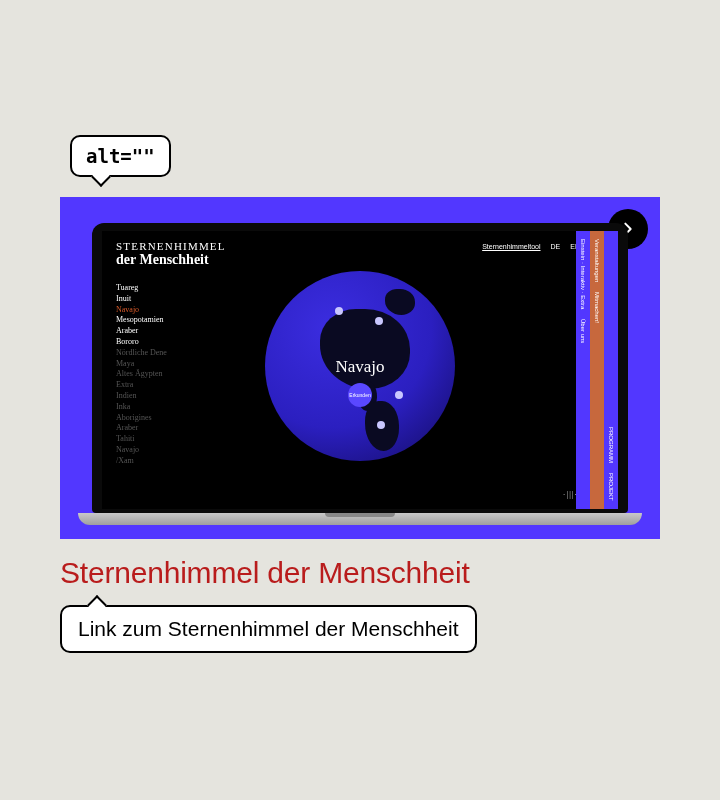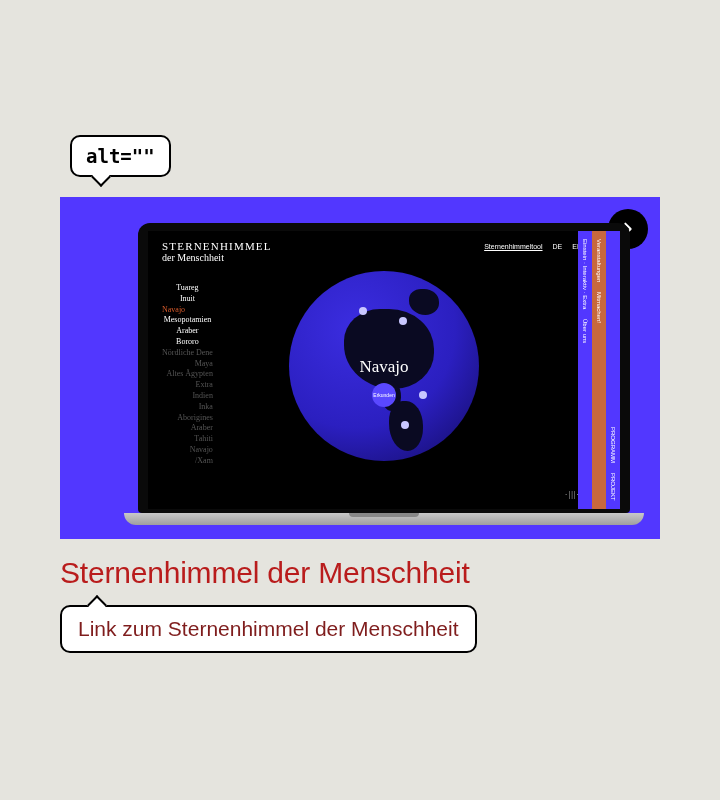--- a/index.html
+++ b/index.html
@@ -60,22 +60,21 @@
     justify-content: center;
     cursor: pointer;
   }
   .next-btn svg { width: 16px; height: 16px; }
 
   .laptop {
     position: absolute;
     bottom: 14px;
     left: 50%;
     transform: translateX(-50%);
-    width: 492px;
-    margin-left: 24px;
+    width: 536px;
   }
   .screen-bezel {
     background: #0a0a0a;
     border-radius: 12px 12px 4px 4px;
     padding: 8px 10px 4px 10px;
     height: 290px;
     position: relative;
   }
   .laptop-base {
     height: 12px;
@@ -112,36 +111,36 @@
     background-size: 40px 40px, 70px 70px;
     background-position: 0 0, 20px 30px;
     opacity:.6;
   }
 
   .hdr {
     position:absolute; top:10px; left:14px; z-index:3;
     line-height:1.05;
   }
   .hdr .l1 { font-size:11px; letter-spacing:1.2px; }
-  .hdr .l2 { font-size:10px; }
+  .hdr .l2 { font-size:14px;font-weight:bold; }
 
   .toolbar {
     position:absolute; top:12px; right:38px; z-index:3;
     font-size:7px; display:flex; gap:10px; align-items:center;
     font-family: Arial, sans-serif;
   }
   .toolbar .tool-link { text-decoration: underline; }
 
   .cultures {
     position:absolute; top:52px; left:14px; z-index:3;
     font-size:8px; line-height:1.35;
   }
   .cultures .active { color:#d85a2a; }
-  .cultures .dim { color:#555;text-align:right; }
-  .cultures .normal { color:#fff;text-align:center; }
+  .cultures .dim { color:#555; }
+  .cultures .normal { color:#fff; }
 
   .globe {
     position:absolute;
     top:40px; left:50%; transform:translateX(-50%);
     width:190px; height:190px;
     border-radius:50%;
     background: radial-gradient(circle at 35% 30%, #3b2de0 0%, #2b1fc0 55%, #120a60 100%);
     z-index:2;
   }
   .globe .continent {
@@ -198,21 +197,21 @@
 
   .link-bubble {
     position:absolute;
     top: 605px;
     left: 60px;
     background:#fff;
     border:2px solid #000;
     border-radius:10px;
     padding:10px 16px;
     font-size:21px;
-    color:#7f1d1d;
+    color:#000000;
   }
   .link-bubble::before {
     content:"";
     position:absolute;
     top:-9px; left:28px;
     width:12px; height:12px;
     background:#fff;
     border-left:2px solid #000;
     border-top:2px solid #000;
     transform:rotate(45deg);

